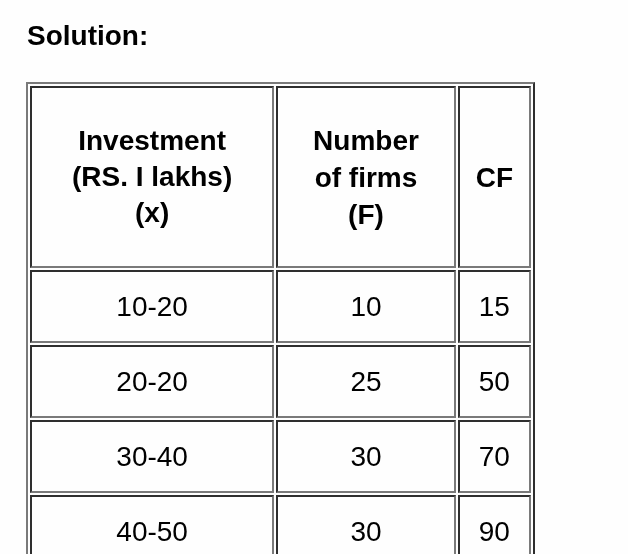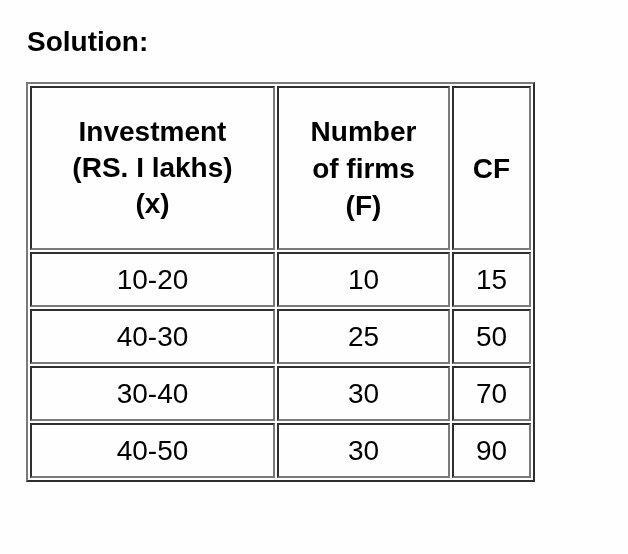--- a/index.html
+++ b/index.html
@@ -1,26 +1,26 @@
 <!DOCTYPE html>
 <html><head>
 <meta charset="utf-8">
 <style>
   html, body { margin:0; padding:0; background:#fefefe; }
   body { width:628px; height:554px; position:relative; overflow:hidden;
          font-family:"Liberation Sans", sans-serif; color:#000; }
-  .heading { position:absolute; left:27px; top:26px; font-size:28px; font-weight:bold; margin:0; }
+  .heading { position:absolute; left:27px; top:20px; font-size:28px; font-weight:bold; margin:0; }
   table.freq { position:absolute; left:26px; top:82px; border-collapse:separate; border-spacing:2px;
                border-style:solid; border-width:2px;
                border-color:#7a7a7a #2e2e2e #2e2e2e #7a7a7a;
                width:509px; }
   table.freq td, table.freq th {
     border-style:solid; border-width:2px;
     border-color:#2e2e2e #7a7a7a #7a7a7a #2e2e2e;
-    padding:7px; font-size:28px; text-align:center; vertical-align:middle; height:37px;
+    padding:16px; font-size:28px; text-align:center; vertical-align:middle; height:37px;
   }
   th { font-weight:bold; }
   th.left { text-align:left; vertical-align:bottom; line-height:36px; width:227px; padding-left:1px; }
   th.mid { vertical-align:top; line-height:37px; width:155px; }
   th.right { vertical-align:top; line-height:37px; }
   tr.head th { height:146px; }
   td.bold { font-weight:bold; }
 </style>
 </head>
 <body>
@@ -41,21 +41,21 @@
       <div>(F)</div>
     </th>
     <th class="right">CF</th>
   </tr>
   <tr>
     <td>10-20</td>
     <td>10</td>
     <td>15</td>
   </tr>
   <tr>
-    <td>40-30</td>
+    <td>20-20</td>
     <td>25</td>
     <td>50</td>
   </tr>
   <tr>
     <td>30-40</td>
     <td>30</td>
     <td>70</td>
   </tr>
   <tr>
     <td>40-50</td>

